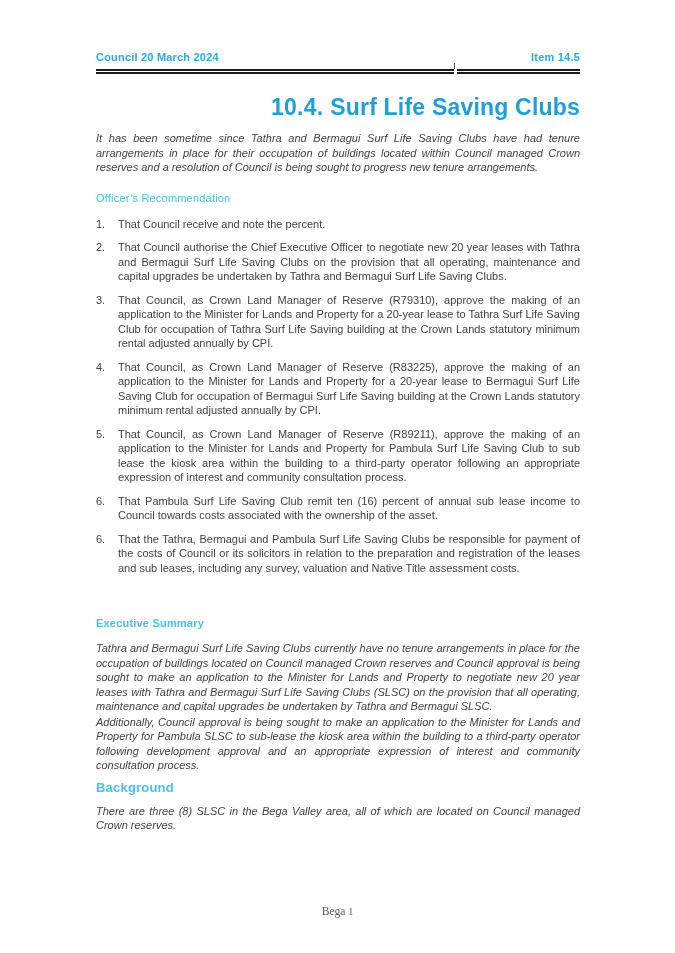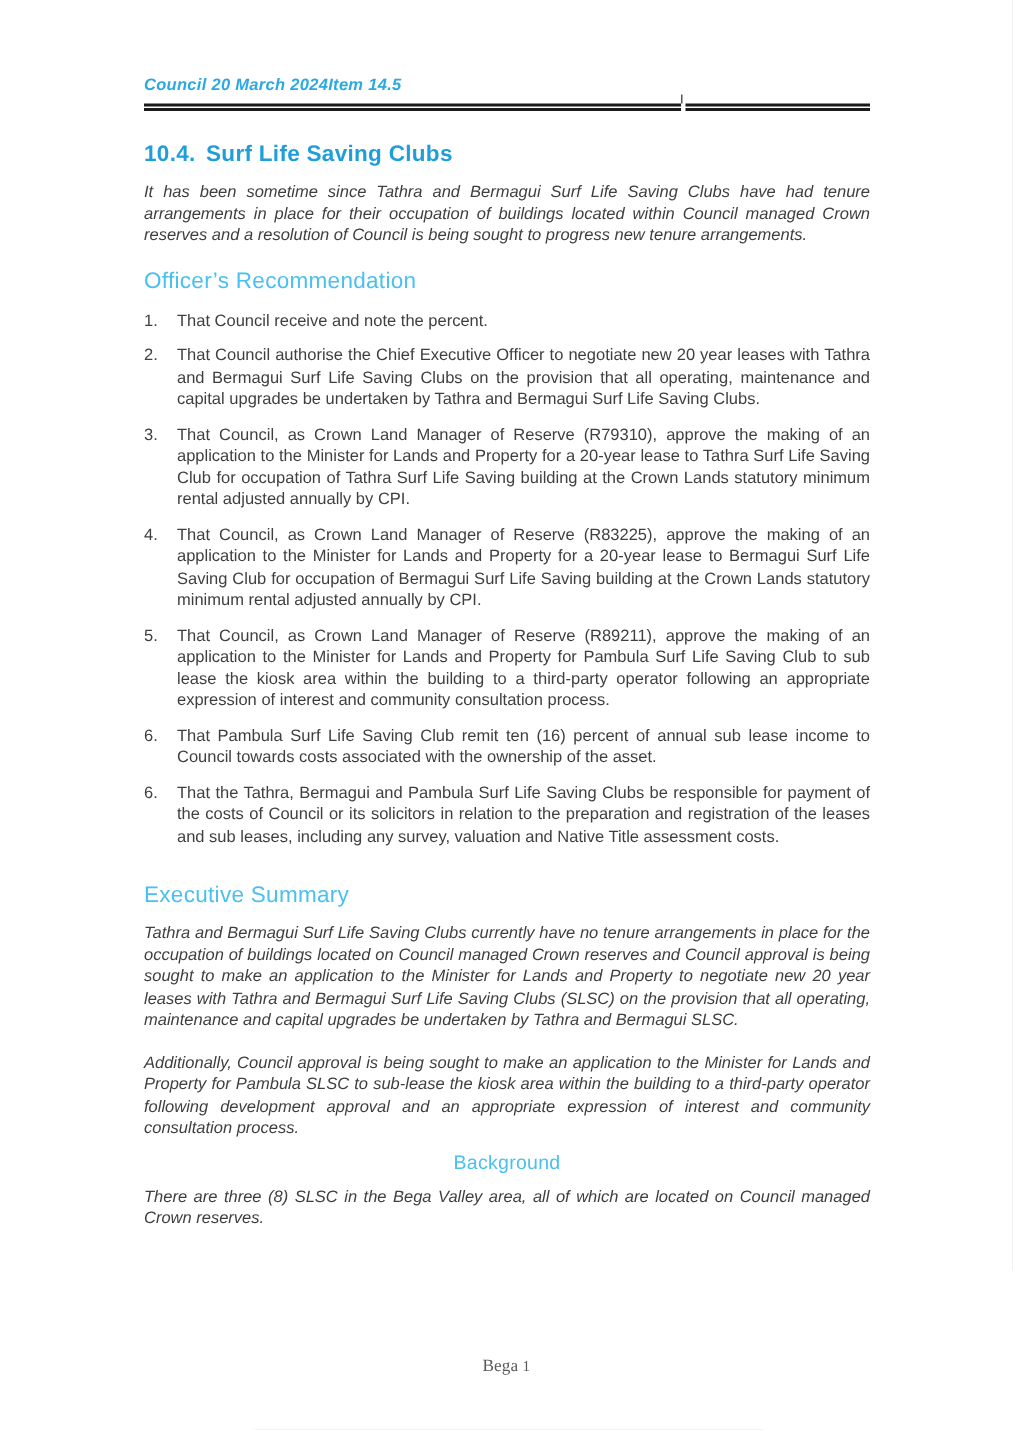--- a/index.html
+++ b/index.html
@@ -22,83 +22,82 @@
     overflow:hidden;
   }
   .content{
     position:absolute;
     left:96px;right:95px;top:0;
   }
   
   .doc-header{
     margin-top:51px;
     display:flex;
-    justify-content:flex-start;
+    justify-content:space-between;
     align-items:baseline;
     font-size:11px;
     font-weight:bold;
     color:var(--header-accent);
     letter-spacing:.2px;
-    font-style:italic;
   }
   .header-rule{
     margin-top:6px;
     display:flex;
     gap:3px;
     position:relative;
   }
   .header-rule .seg{border-top:5px double var(--rule);}
   .header-rule .seg-left{flex:0 0 74%;}
   .header-rule .seg-right{flex:1;}
   .header-rule .tick{
     position:absolute;left:74%;top:-6px;
     width:1px;height:6px;background:#555;
   }
   
   .doc-title{
     margin:20px 0 0 0;
-    font-size:15px;
+    font-size:23px;
     font-weight:bold;
     color:var(--title-accent);
     letter-spacing:.2px;
+    text-align:right;
   }
   .doc-title .title-num{margin-right:7px;}
   
   p.body{
     margin:10px 0 0 0;
     font-size:11px;
     line-height:14.5px;
     text-align:justify;
     font-style:italic;
   }
   .byline{
     margin:9px 0 0 0;
     font-size:11px;
     line-height:13px;
     font-weight:bold;
     text-align:right;
     color:#3A3A3A;
   }
   h2.section-heading{
     margin:13px 0 0 0;
-    font-size:15px;
+    font-size:11px;
     line-height:20px;
     font-weight:400;
     color:var(--section-accent);
     letter-spacing:.2px;
   }
-  h2.section-heading.exec{margin-top:22px;}
+  h2.section-heading.exec{margin-top:38px;font-weight:bold;}
   h3.sub-heading{
     margin:7px 0 0 0;
     font-size:13px;
     line-height:16px;
-    font-weight:normal;
+    font-weight:bold;
     color:var(--section-accent);
     letter-spacing:.2px;
-    text-align:center;
   }
   
   .rec-list{margin-top:1px;}
   .rec-item{
     display:flex;
     margin-top:9px;
     font-size:11px;
     line-height:14.5px;
   }
   .rec-item .num{flex:0 0 22px;}
@@ -168,21 +167,21 @@
       </div>
       <div class="rec-item">
         <span class="num">6.</span>
         <span class="txt">That the Tathra, Bermagui and Pambula Surf Life Saving Clubs be responsible for payment of the costs of Council or its solicitors in relation to the preparation and registration of the leases and sub leases, including any survey, valuation and Native Title assessment costs.</span>
       </div>
     </div>
 
     <h2 class="section-heading exec">Executive Summary</h2>
 
     <p class="body" style="margin-top:8px">Tathra and Bermagui Surf Life Saving Clubs currently have no tenure arrangements in place for the occupation of buildings located on Council managed Crown reserves and Council approval is being sought to make an application to the Minister for Lands and Property to negotiate new 20 year leases with Tathra and Bermagui Surf Life Saving Clubs (SLSC) on the provision that all operating, maintenance and capital upgrades be undertaken by Tathra and Bermagui SLSC.</p>
-    <p class="body" style="margin-top:14px">Additionally, Council approval is being sought to make an application to the Minister for Lands and Property for Pambula SLSC to sub-lease the kiosk area within the building to a third-party operator following development approval and an appropriate expression of interest and community consultation process.</p>
+    <p class="body" style="margin-top:1px">Additionally, Council approval is being sought to make an application to the Minister for Lands and Property for Pambula SLSC to sub-lease the kiosk area within the building to a third-party operator following development approval and an appropriate expression of interest and community consultation process.</p>
 
     <h3 class="sub-heading">Background</h3>
 
     <p class="body" style="margin-top:8px">There are three (8) SLSC in the Bega Valley area, all of which are located on Council managed Crown reserves.</p>
 
   </div>
 
   <div class="doc-footer">
     <span>Bega</span>
     <span class="page-number">1</span>

